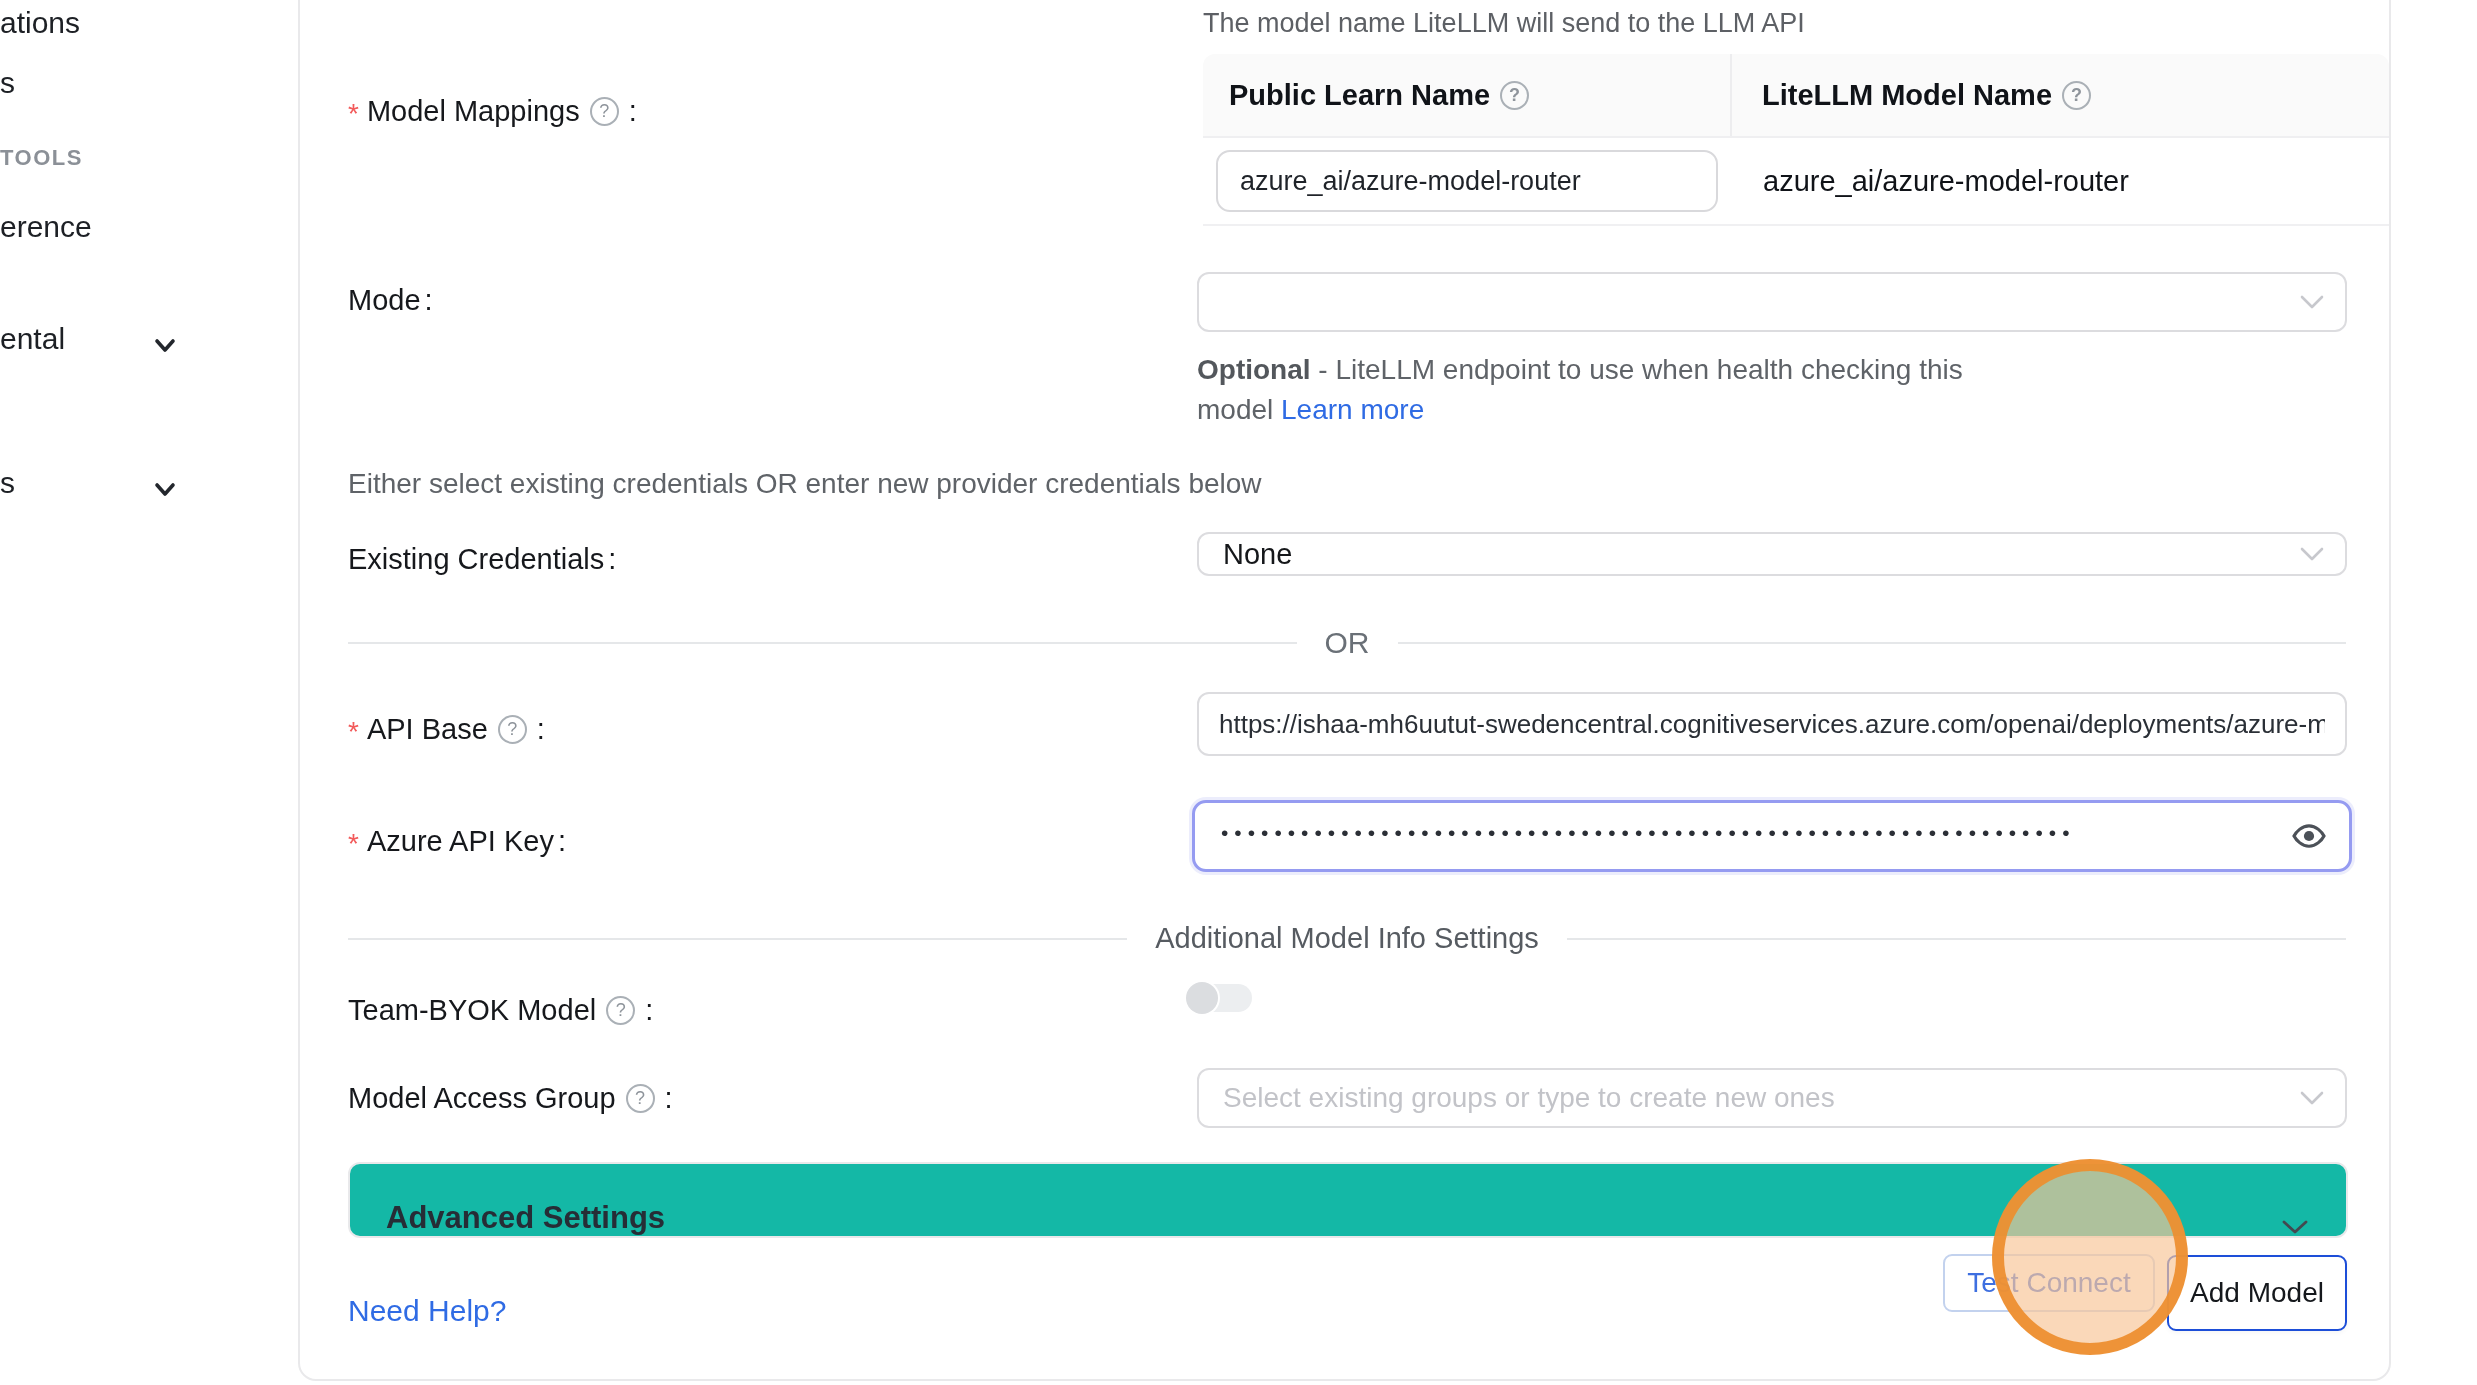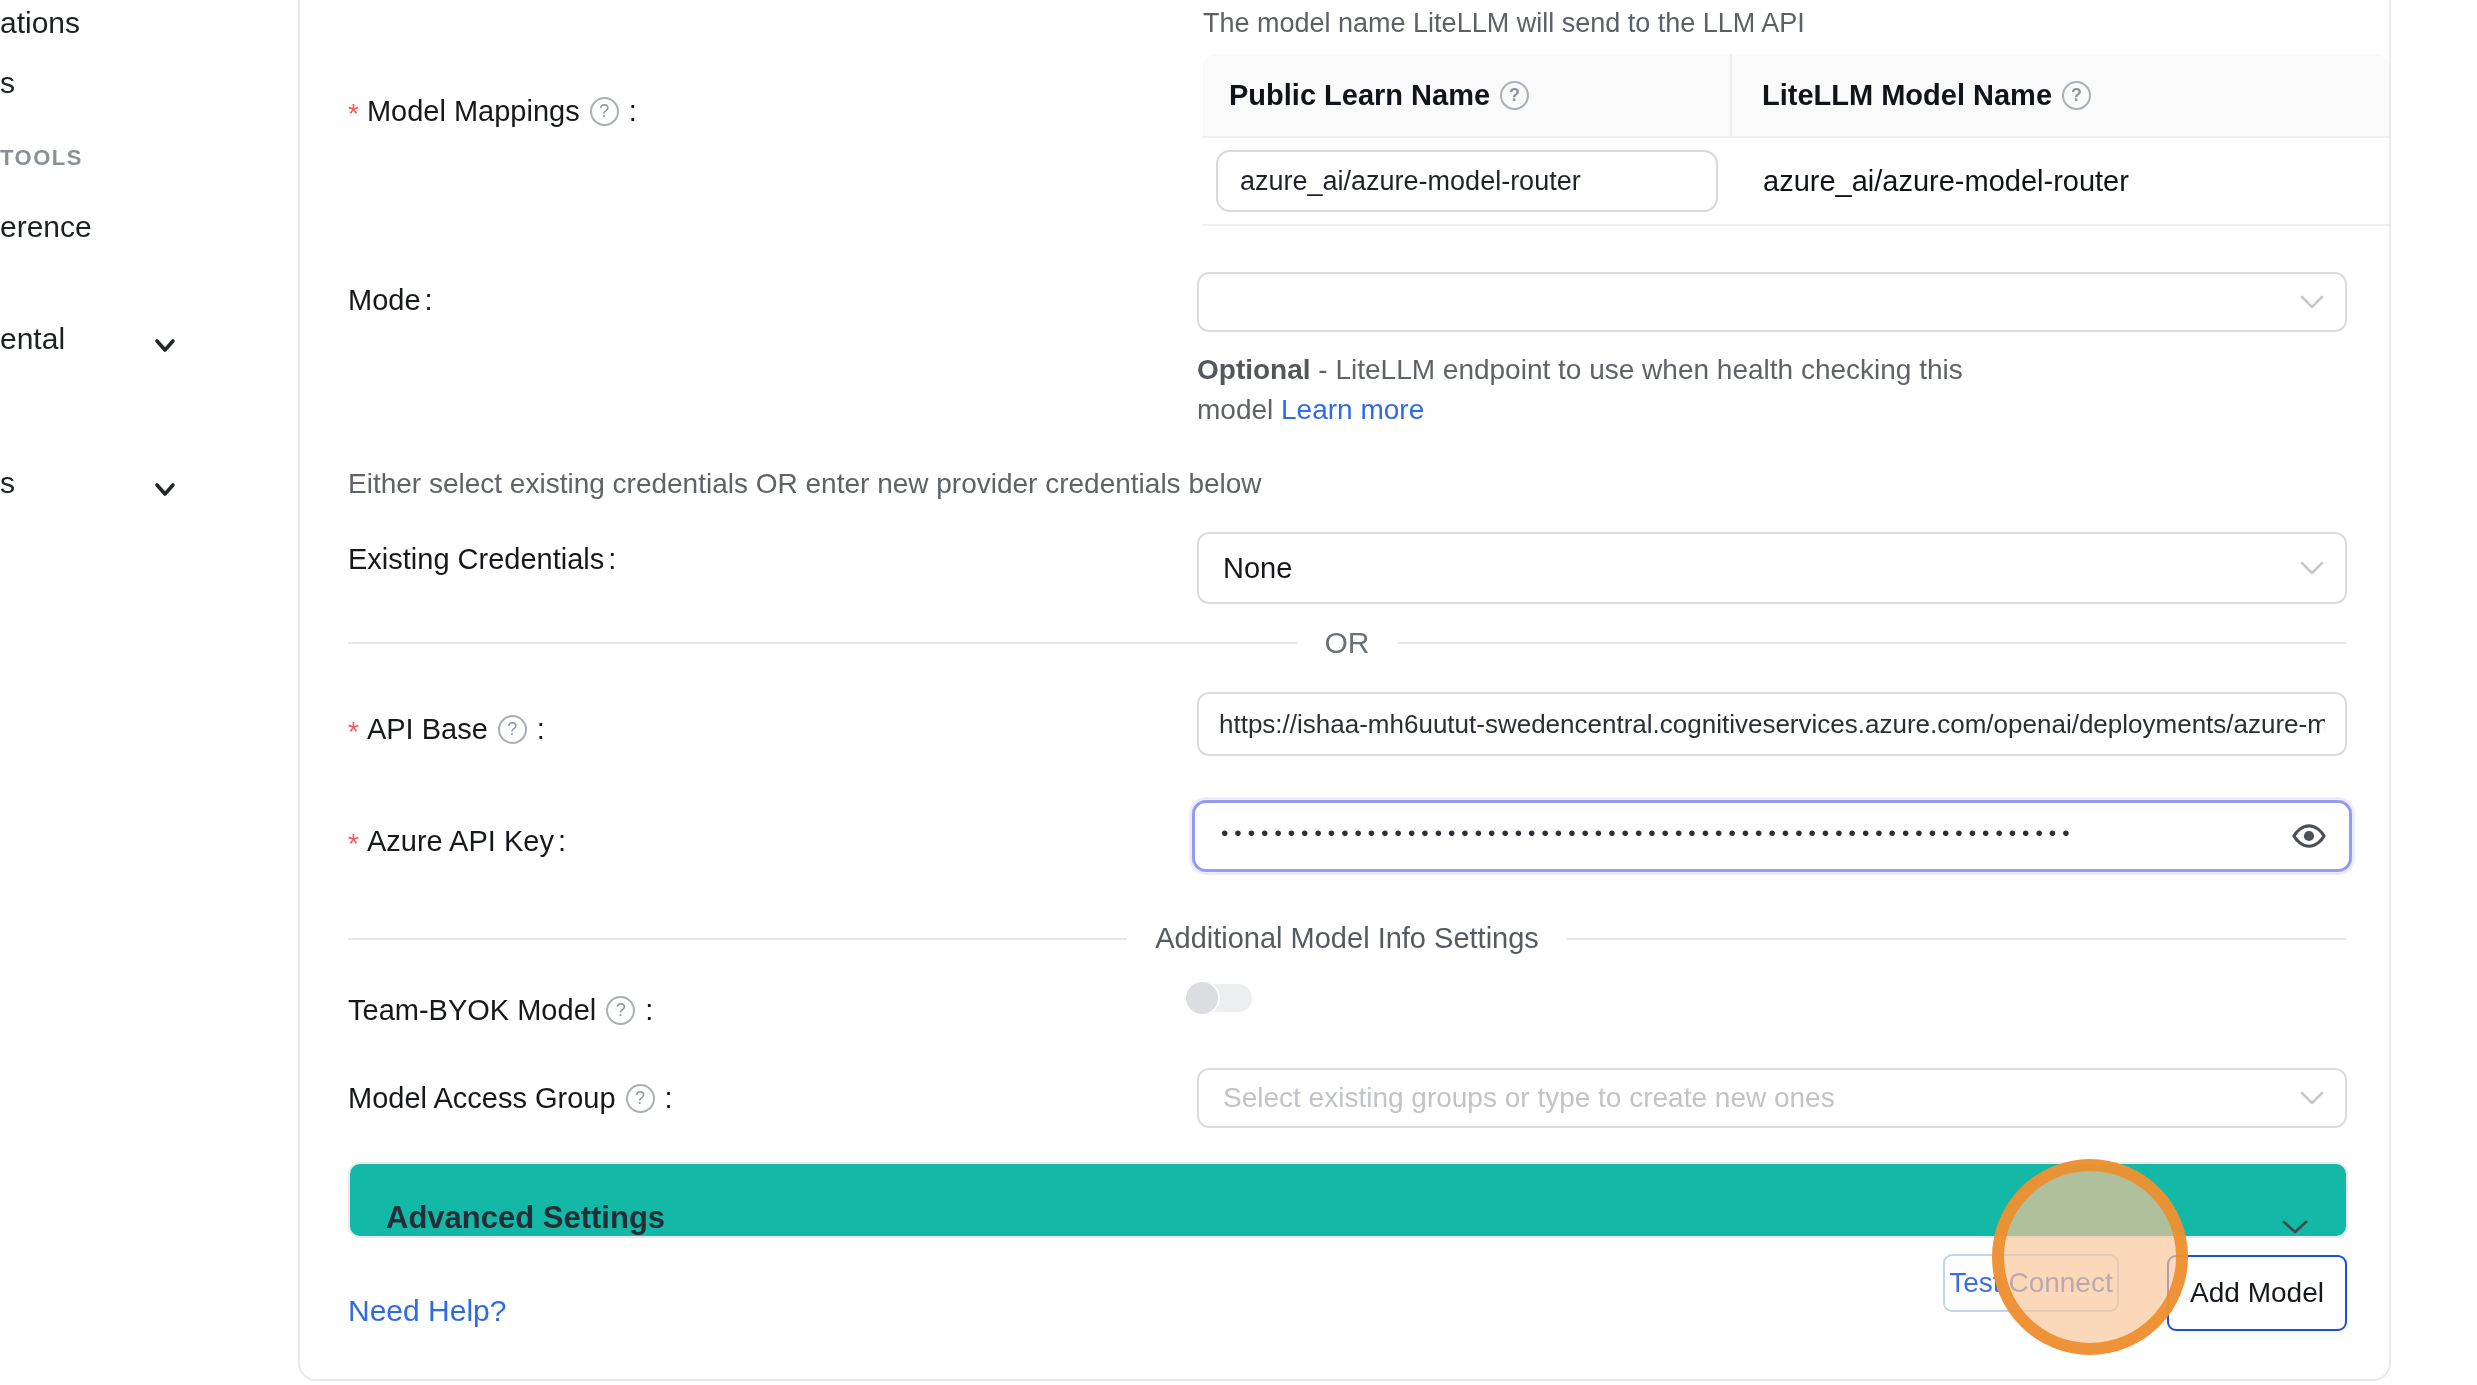--- a/index.html
+++ b/index.html
@@ -68,21 +68,21 @@
   
   .collapse { position:absolute; left:348px; top:1162px; width:2000px; height:76px; background:#14b8a6;
               border:2px solid #e9e9eb; border-radius:12px; display:flex; align-items:flex-end; padding:0 36px; cursor:pointer; }
   .collapse-title { font-size:31px; font-weight:700; color:#262d36; }
   .collapse-chev { margin-left:auto; width:30px; height:18px; }
 
   
   .need-help { position:absolute; left:348px; top:1294px; font-size:30px; color:#2f6be4; text-decoration:none; cursor:pointer; }
   .btn { position:absolute; display:flex; align-items:center; justify-content:center; border-radius:9px;
          font-size:28px; background:#fff; cursor:pointer; font-family:"Liberation Sans",sans-serif; }
-  .btn-test { left:1943px; top:1254px; width:176px; height:58px; border:2px solid #c3d2ee; color:#3e6fe0; }
+  .btn-test { left:1943px; top:1254px; width:212px; height:58px; border:2px solid #c3d2ee; color:#3e6fe0; }
   .btn-add  { left:2167px; top:1255px; width:180px; height:76px; border:2px solid #1d4ed8; color:#15181c; font-size:28px;
               box-shadow:0 2px 5px rgba(0,0,0,0.04); }
 
   
   .click-circle { position:absolute; left:1992px; top:1159px; width:196px; height:196px; border-radius:50%;
                   border:12px solid rgba(238,142,46,0.92); background:rgba(248,198,152,0.68); z-index:40; pointer-events:none; }
 
   svg { display:block; }
 </style>
 </head>
@@ -149,21 +149,21 @@
   <div class="helper">
     <b>Optional</b><span> - LiteLLM endpoint to use when health checking this model </span><a href="#">Learn more</a>
   </div>
 
   <div class="note-text">Either select existing credentials OR enter new provider credentials below</div>
 
   <div class="form-label" style="left:348px;top:543px;">
     <span>Existing Credentials</span>
       <span class="colon">:</span>
   </div>
-  <div class="select-box" style="left:1197px;top:532px;width:1150px;height:72px;align-items:center;">
+  <div class="select-box" style="left:1197px;top:532px;width:1150px;height:44px;align-items:center;">
     <span>None</span>
     <span class="select-chev">
       <svg width="26" height="16" viewBox="0 0 26 16">
           <polyline points="3,3 13,13 23,3" fill="none" stroke="#c7c8cd" stroke-width="2.6" stroke-linecap="round" stroke-linejoin="round"></polyline>
         </svg>
     </span>
   </div>
 
   <div class="divider" style="top:626px;">
     <div class="line"></div>

